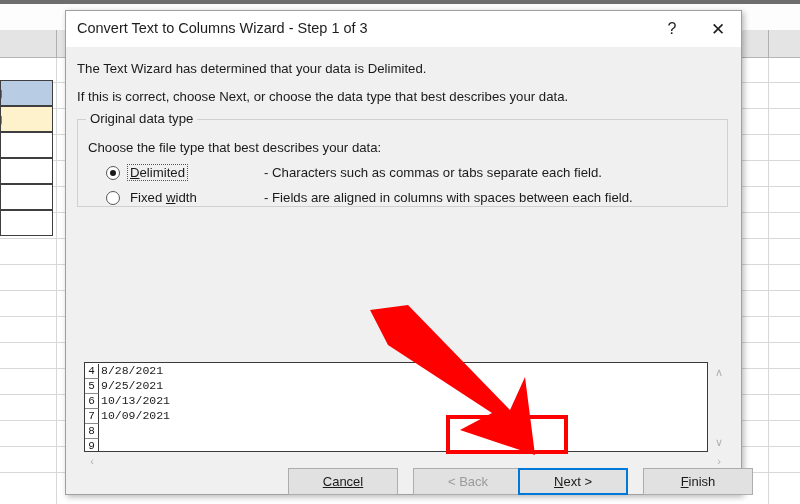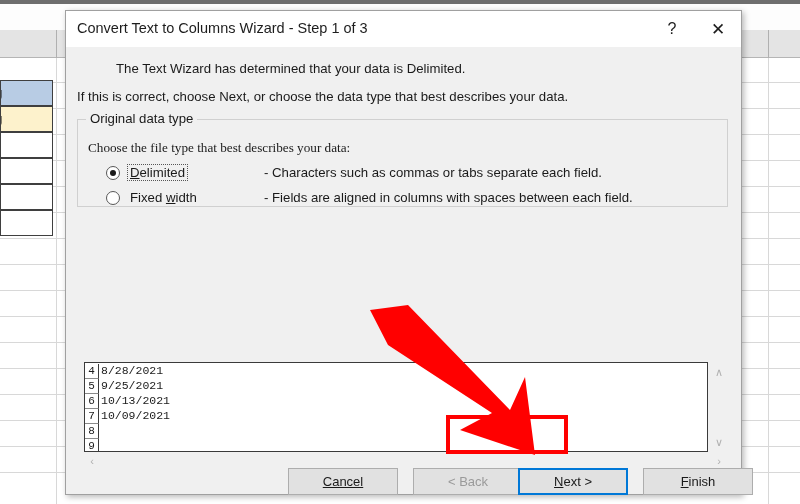--- a/index.html
+++ b/index.html
@@ -99,21 +99,21 @@
 
   .dlg-body {
     position: absolute; left: 0; top: 36px; right: 0; bottom: 0;
     background: #f0f0f0;
   }
 
   .desc {
     position: absolute; left: 11px;
     font-size: 13.2px; color: #1a1a1a; white-space: nowrap;
   }
-  .desc1 { top: 14px; margin-left: 39px; }
+  .desc1 { top: 14px; }
   .desc2 { top: 42px; }
 
   
   .groupbox {
     position: absolute;
     left: 11px; top: 72px;
     width: 651px; height: 88px;
     border: 1px solid #d0d0d0;
     box-sizing: border-box;
   }
@@ -121,21 +121,21 @@
     position: absolute;
     left: 20px; top: 64px;
     background: #f0f0f0;
     padding: 0 4px;
     font-size: 13.2px;
     color: #1a1a1a;
     white-space: nowrap;
   }
   .group-inner-label {
     position: absolute; left: 22px; top: 93px;
-    font-size: 13.2px; color: #1a1a1a; white-space: nowrap; font-family: Liberation Serif, serif;
+    font-size: 13.2px; color: #1a1a1a; white-space: nowrap;
   }
 
   .radio-row { position: absolute; left: 40px; height: 20px; }
   .radio-row.r1 { top: 117px; }
   .radio-row.r2 { top: 142px; }
 
   .radio-mark {
     position: absolute; left: 0; top: 2px;
     width: 14px; height: 14px;
     border-radius: 50%;

